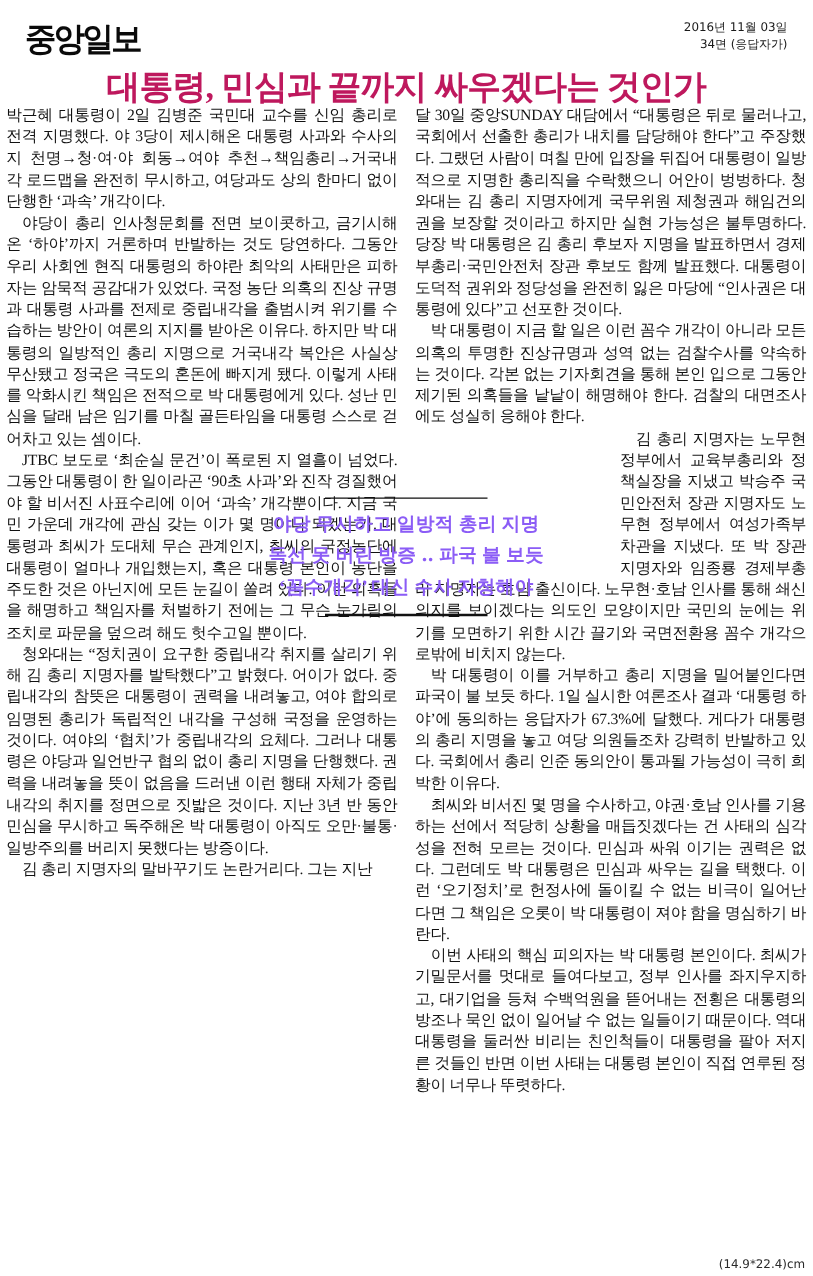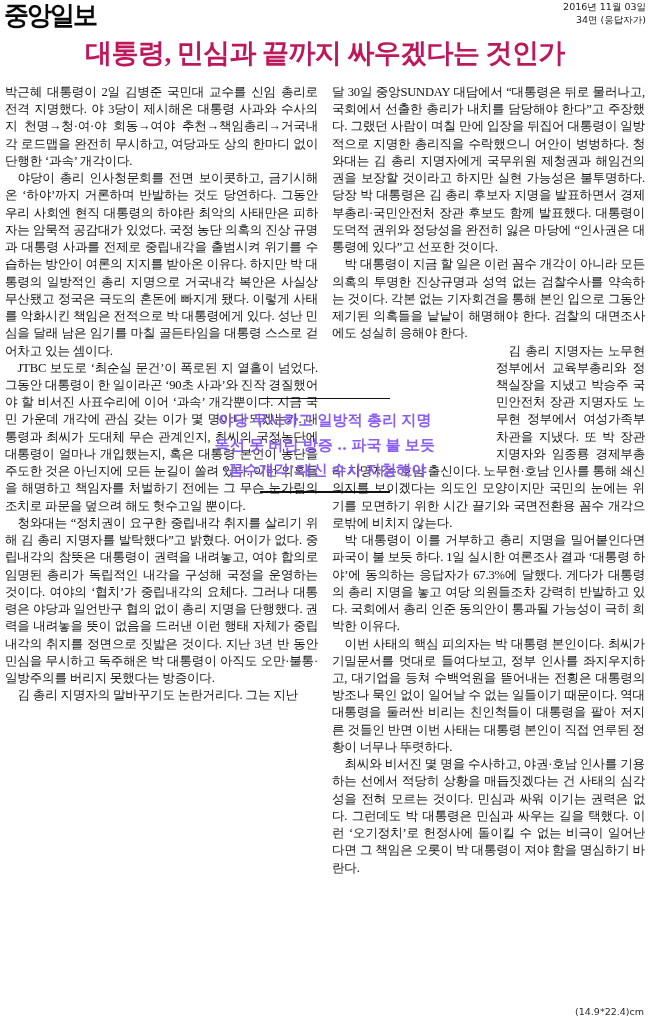--- a/index.html
+++ b/index.html
@@ -14,21 +14,21 @@
     position: relative;
     font-family: "Liberation Serif", "DejaVu Serif", serif;
     color: #100f0d;
     overflow: hidden;
   }
 
   .page {
     position: relative;
     width: 650px;
     height: 1021px;
-    padding: 0;
+    padding: 16px;
     box-sizing: border-box;
   }
 
   
   .masthead {
     position: relative;
     height: 34px;
   }
   .masthead-logo {
     position: absolute;
@@ -175,22 +175,22 @@
     </div>
 
     <div class="col col-right">
       <p class="noindent">달 30일 중앙SUNDAY 대담에서 “대통령은 뒤로 물러나고, 국회에서 선출한 총리가 내치를 담당해야 한다”고 주장했다. 그랬던 사람이 며칠 만에 입장을 뒤집어 대통령이 일방적으로 지명한 총리직을 수락했으니 어안이 벙벙하다. 청와대는 김 총리 지명자에게 국무위원 제청권과 해임건의권을 보장할 것이라고 하지만 실현 가능성은 불투명하다. 당장 박 대통령은 김 총리 후보자 지명을 발표하면서 경제부총리·국민안전처 장관 후보도 함께 발표했다. 대통령이 도덕적 권위와 정당성을 완전히 잃은 마당에 “인사권은 대통령에 있다”고 선포한 것이다.</p>
       <p>박 대통령이 지금 할 일은 이런 꼼수 개각이 아니라 모든 의혹의 투명한 진상규명과 성역 없는 검찰수사를 약속하는 것이다. 각본 없는 기자회견을 통해 본인 입으로 그동안 제기된 의혹들을 낱낱이 해명해야 한다. 검찰의 대면조사에도 성실히 응해야 한다.</p>
       <p>
         <span class="pull-float-right"></span>
         <span>김 총리 지명자는 노무현 정부에서 교육부총리와 정책실장을 지냈고 박승주 국민안전처 장관 지명자도 노무현 정부에서 여성가족부 차관을 지냈다. 또 박 장관 지명자와 임종룡 경제부총리 지명자는 호남 출신이다. 노무현·호남 인사를 통해 쇄신 의지를 보이겠다는 의도인 모양이지만 국민의 눈에는 위기를 모면하기 위한 시간 끌기와 국면전환용 꼼수 개각으로밖에 비치지 않는다.</span>
       </p>
       <p>박 대통령이 이를 거부하고 총리 지명을 밀어붙인다면 파국이 불 보듯 하다. 1일 실시한 여론조사 결과 ‘대통령 하야’에 동의하는 응답자가 67.3%에 달했다. 게다가 대통령의 총리 지명을 놓고 여당 의원들조차 강력히 반발하고 있다. 국회에서 총리 인준 동의안이 통과될 가능성이 극히 희박한 이유다.</p>
+      <p>최씨와 비서진 몇 명을 수사하고, 야권·호남 인사를 기용하는 선에서 적당히 상황을 매듭짓겠다는 건 사태의 심각성을 전혀 모르는 것이다. 민심과 싸워 이기는 권력은 없다. 그런데도 박 대통령은 민심과 싸우는 길을 택했다. 이런 ‘오기정치’로 헌정사에 돌이킬 수 없는 비극이 일어난다면 그 책임은 오롯이 박 대통령이 져야 함을 명심하기 바란다.</p>
       <p>이번 사태의 핵심 피의자는 박 대통령 본인이다. 최씨가 기밀문서를 멋대로 들여다보고, 정부 인사를 좌지우지하고, 대기업을 등쳐 수백억원을 뜯어내는 전횡은 대통령의 방조나 묵인 없이 일어날 수 없는 일들이기 때문이다. 역대 대통령을 둘러싼 비리는 친인척들이 대통령을 팔아 저지른 것들인 반면 이번 사태는 대통령 본인이 직접 연루된 정황이 너무나 뚜렷하다.</p>
-      <p>최씨와 비서진 몇 명을 수사하고, 야권·호남 인사를 기용하는 선에서 적당히 상황을 매듭짓겠다는 건 사태의 심각성을 전혀 모르는 것이다. 민심과 싸워 이기는 권력은 없다. 그런데도 박 대통령은 민심과 싸우는 길을 택했다. 이런 ‘오기정치’로 헌정사에 돌이킬 수 없는 비극이 일어난다면 그 책임은 오롯이 박 대통령이 져야 함을 명심하기 바란다.</p>
     </div>
   </div>
 
   <div class="subhead">
     <div class="rule top"></div>
     <div class="line">야당 무시하고 일방적 총리 지명</div>
     <div class="line">독선 못 버린 방증 ‥ 파국 불 보듯</div>
     <div class="line">‘꼼수개각’ 대신 수사 자청해야</div>
     <div class="rule bottom"></div>
   </div>

